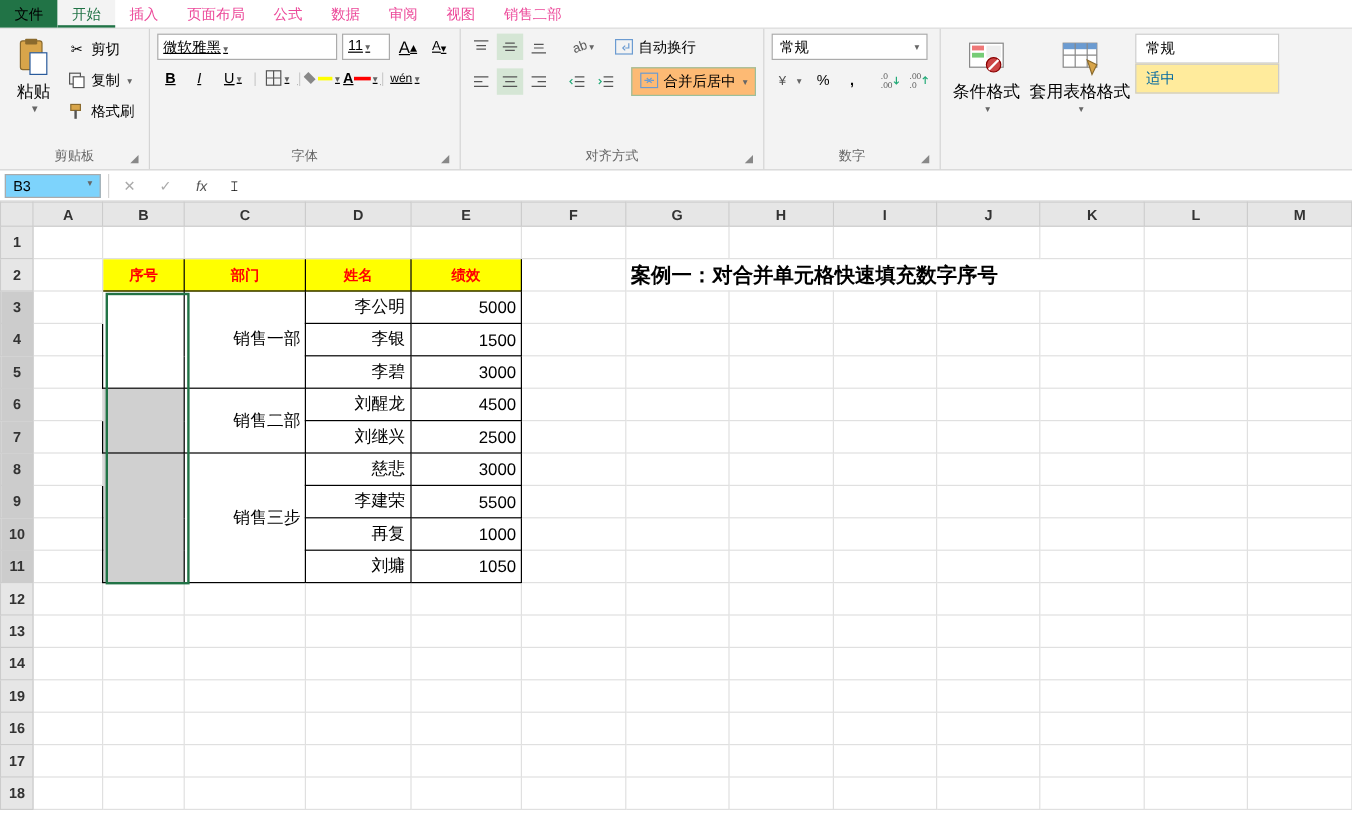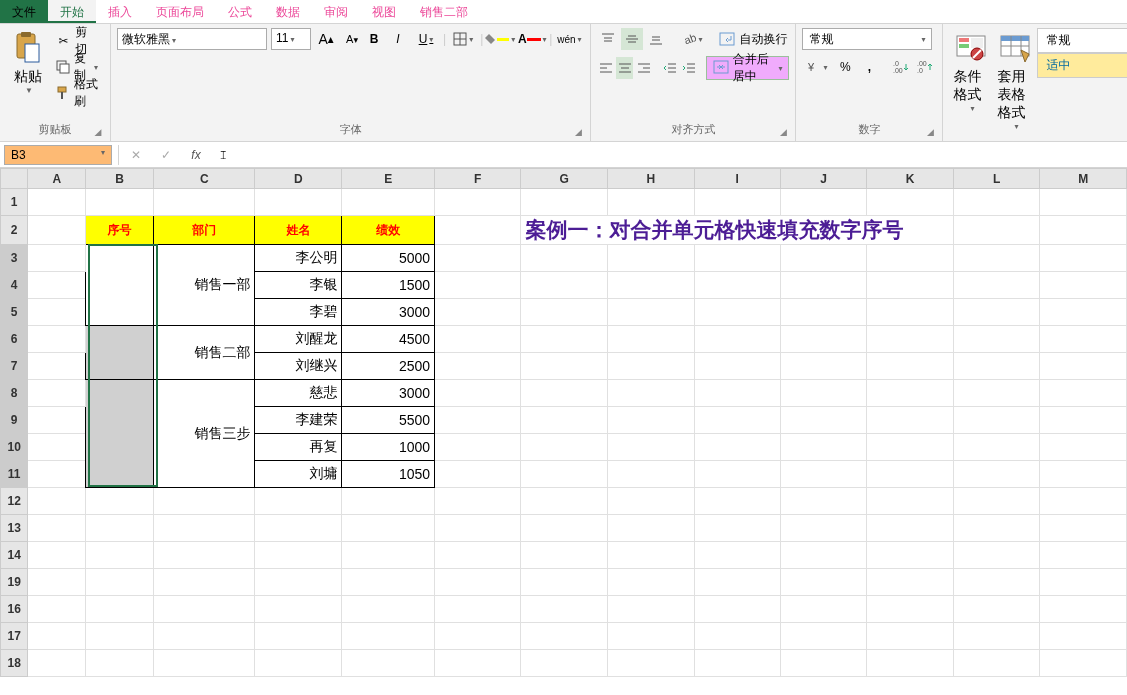--- a/index.html
+++ b/index.html
@@ -32,42 +32,42 @@
     .font-size { width: 40px; }
     .dd-arrow { font-size: 8px; color: #666; margin-left: 2px; }
 
     .icon-btn { width: 22px; height: 22px; display: inline-flex; align-items: center; justify-content: center; cursor: pointer; }
     .icon-btn.wide { width: 30px; }
     .btn-row { display: flex; gap: 2px; align-items: center; }
 
     .dropdown { display: inline-flex; align-items: center; border: 1px solid #ababab; background: #fff; padding: 2px 6px; height: 22px; cursor: pointer; }
     .dropdown.num { width: 130px; }
 
-    .merge-btn { display: inline-flex; align-items: center; gap: 4px; background: #f0abfc; border: 1px solid #9bbf9b; padding: 2px 6px; height: 24px; cursor: pointer; }
+    .merge-btn { display: inline-flex; align-items: center; gap: 4px; background: #fdba74; border: 1px solid #9bbf9b; padding: 2px 6px; height: 24px; cursor: pointer; }
 
     
     .formula-bar { display: flex; align-items: center; border-bottom: 1px solid #d4d4d4; height: 26px; padding: 0 4px; gap: 6px; }
-    .name-box { border: 1px solid #ababab; width: 108px; padding: 2px 6px; background: #fdba74; }
+    .name-box { border: 1px solid #ababab; width: 80px; padding: 2px 6px; background: #7dd3fc; }
     .fx-area { display: flex; align-items: center; gap: 8px; color: #aaa; }
     .formula-input { flex: 1; border: none; outline: none; padding: 2px 6px; }
     .divider-v { width: 1px; height: 20px; background: #d4d4d4; }
 
     
     .sheet { position: relative; }
     .sheet table { border-collapse: collapse; table-layout: fixed; }
     .hdr-corner { width: 28px; height: 20px; background: #e6e6e6; border: 1px solid #ccc; }
     .col-hdr { background: #e6e6e6; border: 1px solid #ccc; text-align: center; font-size: 12px; height: 20px; color: #333; }
     .row-hdr { background: #e6e6e6; border: 1px solid #ccc; text-align: center; font-size: 12px; width: 28px; color: #333; }
     .row-hdr.sel { background: #ccc; }
     .cell { border: 1px solid #e0e0e0; height: 27px; padding: 0 4px; }
 
     .th-yellow { background: #ffff00; color: #ff0000; font-weight: bold; text-align: center; border: 1.5px solid #000; }
     .td-border { border: 1.5px solid #000; text-align: right; font-size: 14px; }
     .td-sel { background: #d0d0d0; }
-    .case-text { color: #4c1d95; font-weight: bold; font-size: 21px; }
+    .case-text { color: #000000; font-weight: bold; font-size: 17px; }
 
     .col-A { width: 60px; }
     .col-B { width: 70px; }
     .col-C { width: 105px; }
     .col-D { width: 90px; }
     .col-E { width: 95px; }
     .col-def { width: 90px; }
 
     .selection-box { position: absolute; border: 2px solid #217346; pointer-events: none; }
     .styles-box { display: flex; flex-direction: column; }
@@ -132,21 +132,21 @@
         </div>
       </div>
     </div>
     <div class="ribbon-group-label">
       <span>剪贴板</span>
       <span class="launcher">◢</span>
     </div>
   </div>
 
   <div class="ribbon-group">
-    <div class="ribbon-group-content" style="">
+    <div class="ribbon-group-content" style="flex-direction:column;text-decoration:underline;">
       <div class="font-row">
         <div class="font-select font-name"><span>微软雅黑</span><span class="dd-arrow">▾</span></div>
         <div class="font-select font-size"><span>11</span><span class="dd-arrow">▾</span></div>
         <span class="icon-btn" style="font-size:14px;">A<sup>▴</sup></span>
         <span class="icon-btn" style="font-size:11px;">A<sup>▾</sup></span>
       </div>
       <div class="btn-row">
         <span class="icon-btn" style="font-weight:bold;">B</span>
         <span class="icon-btn" style="font-style:italic;">I</span>
         <span class="icon-btn wide" style="text-decoration:underline;">U<span class="dd-arrow">▾</span></span>

